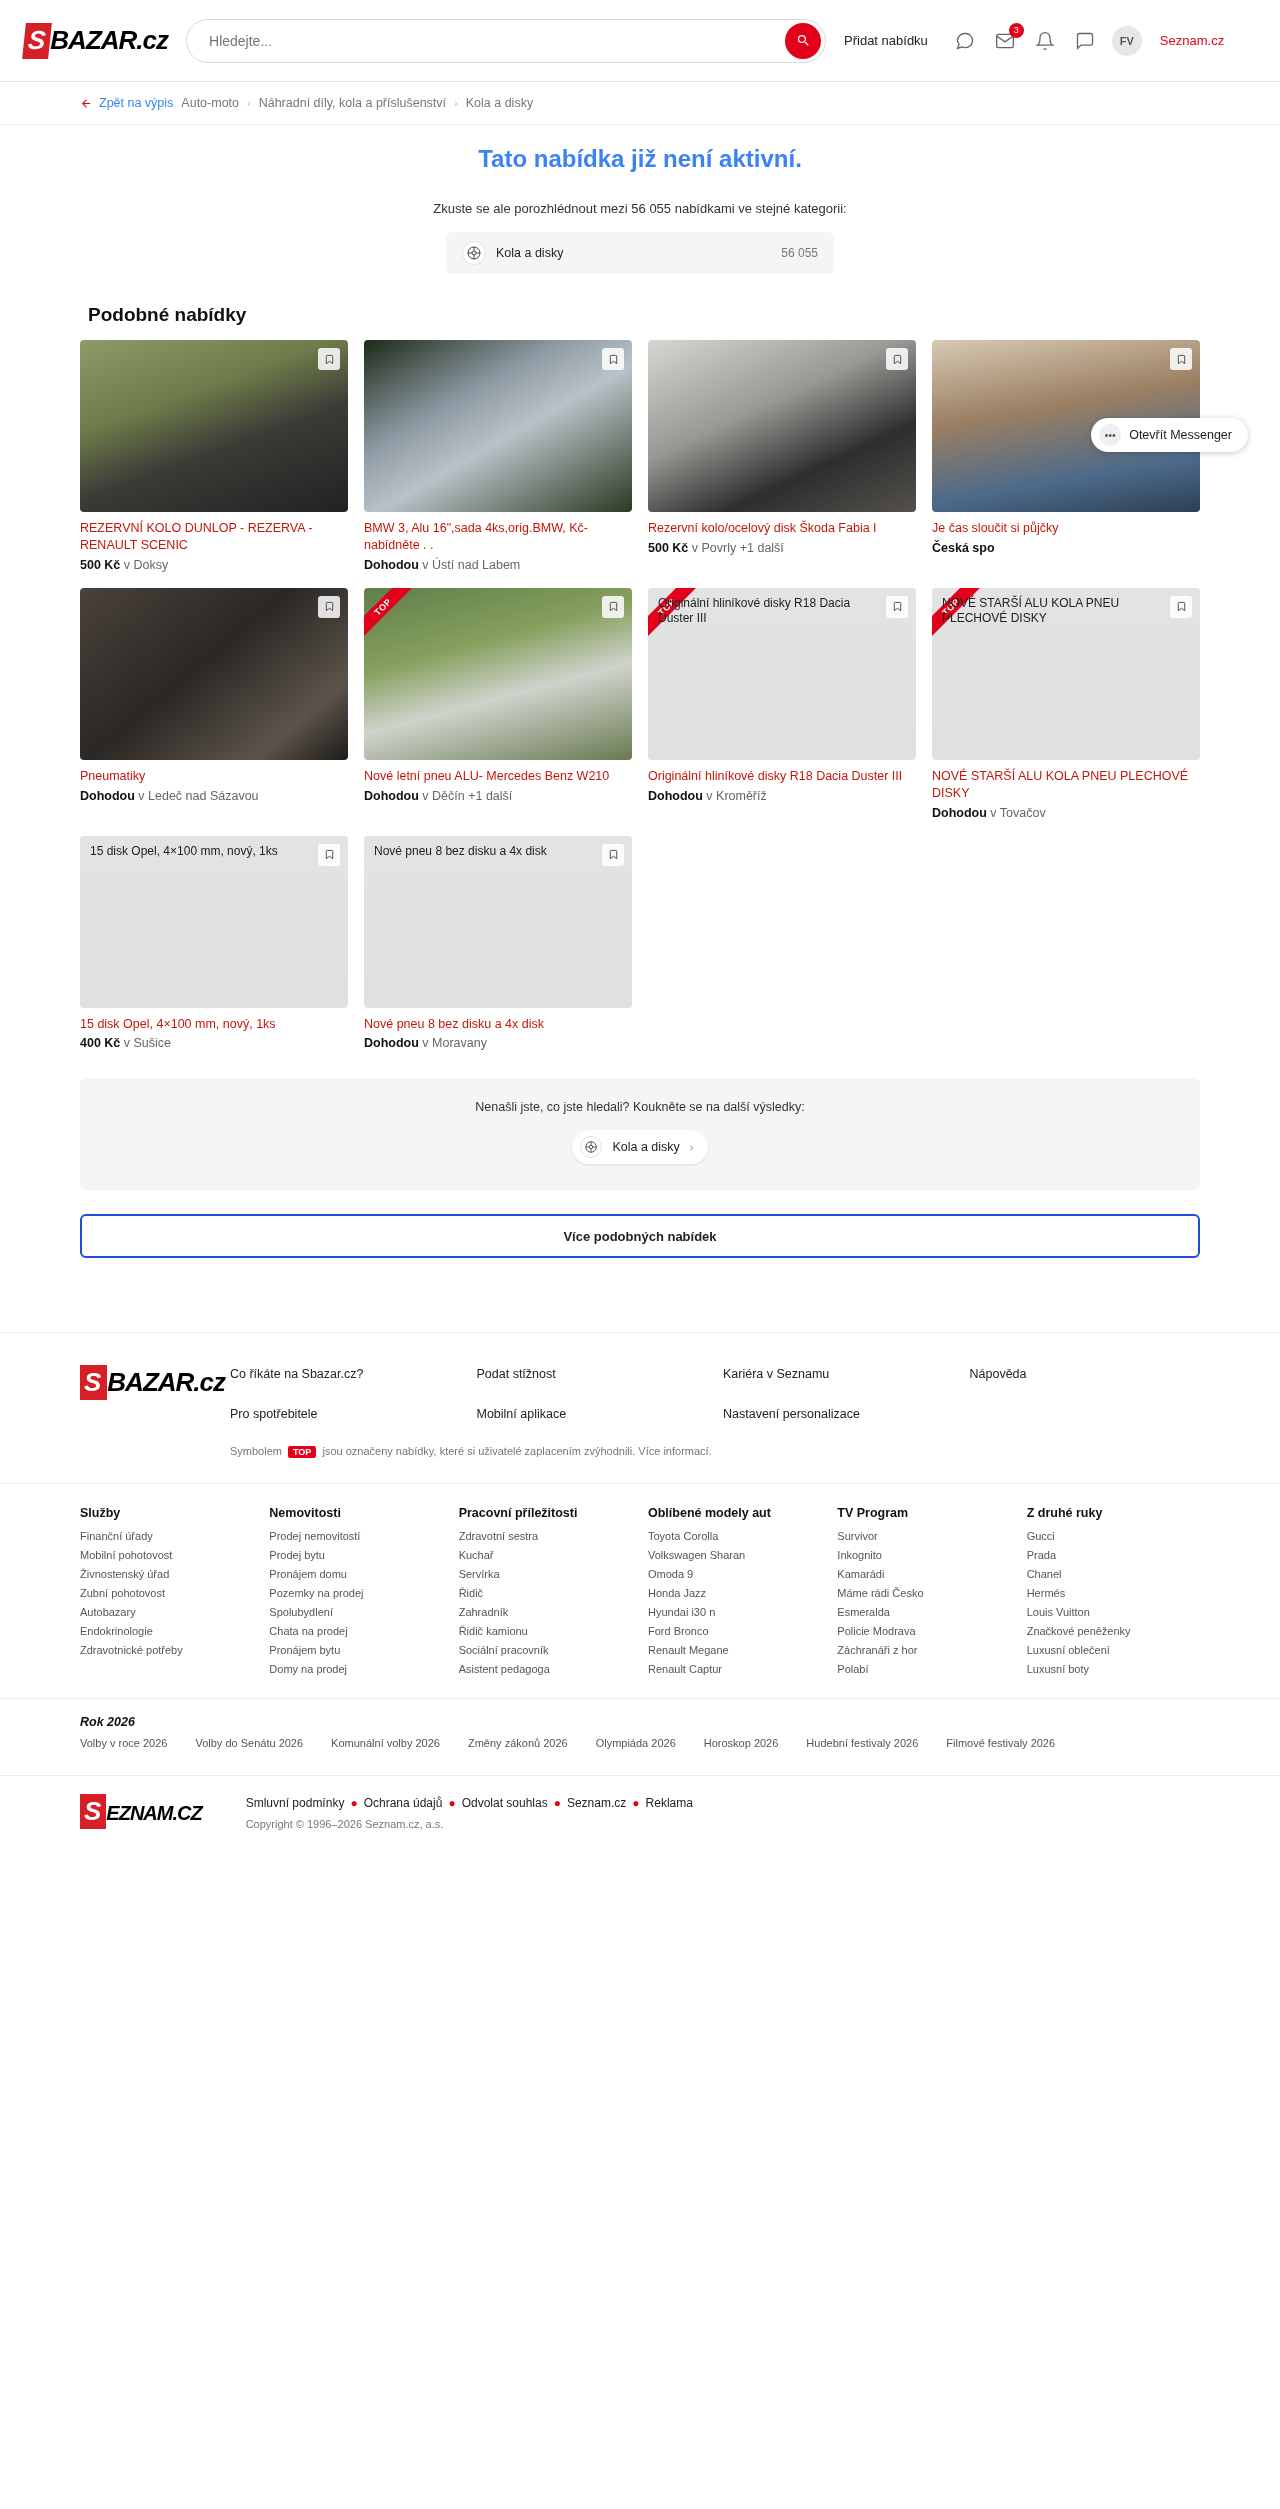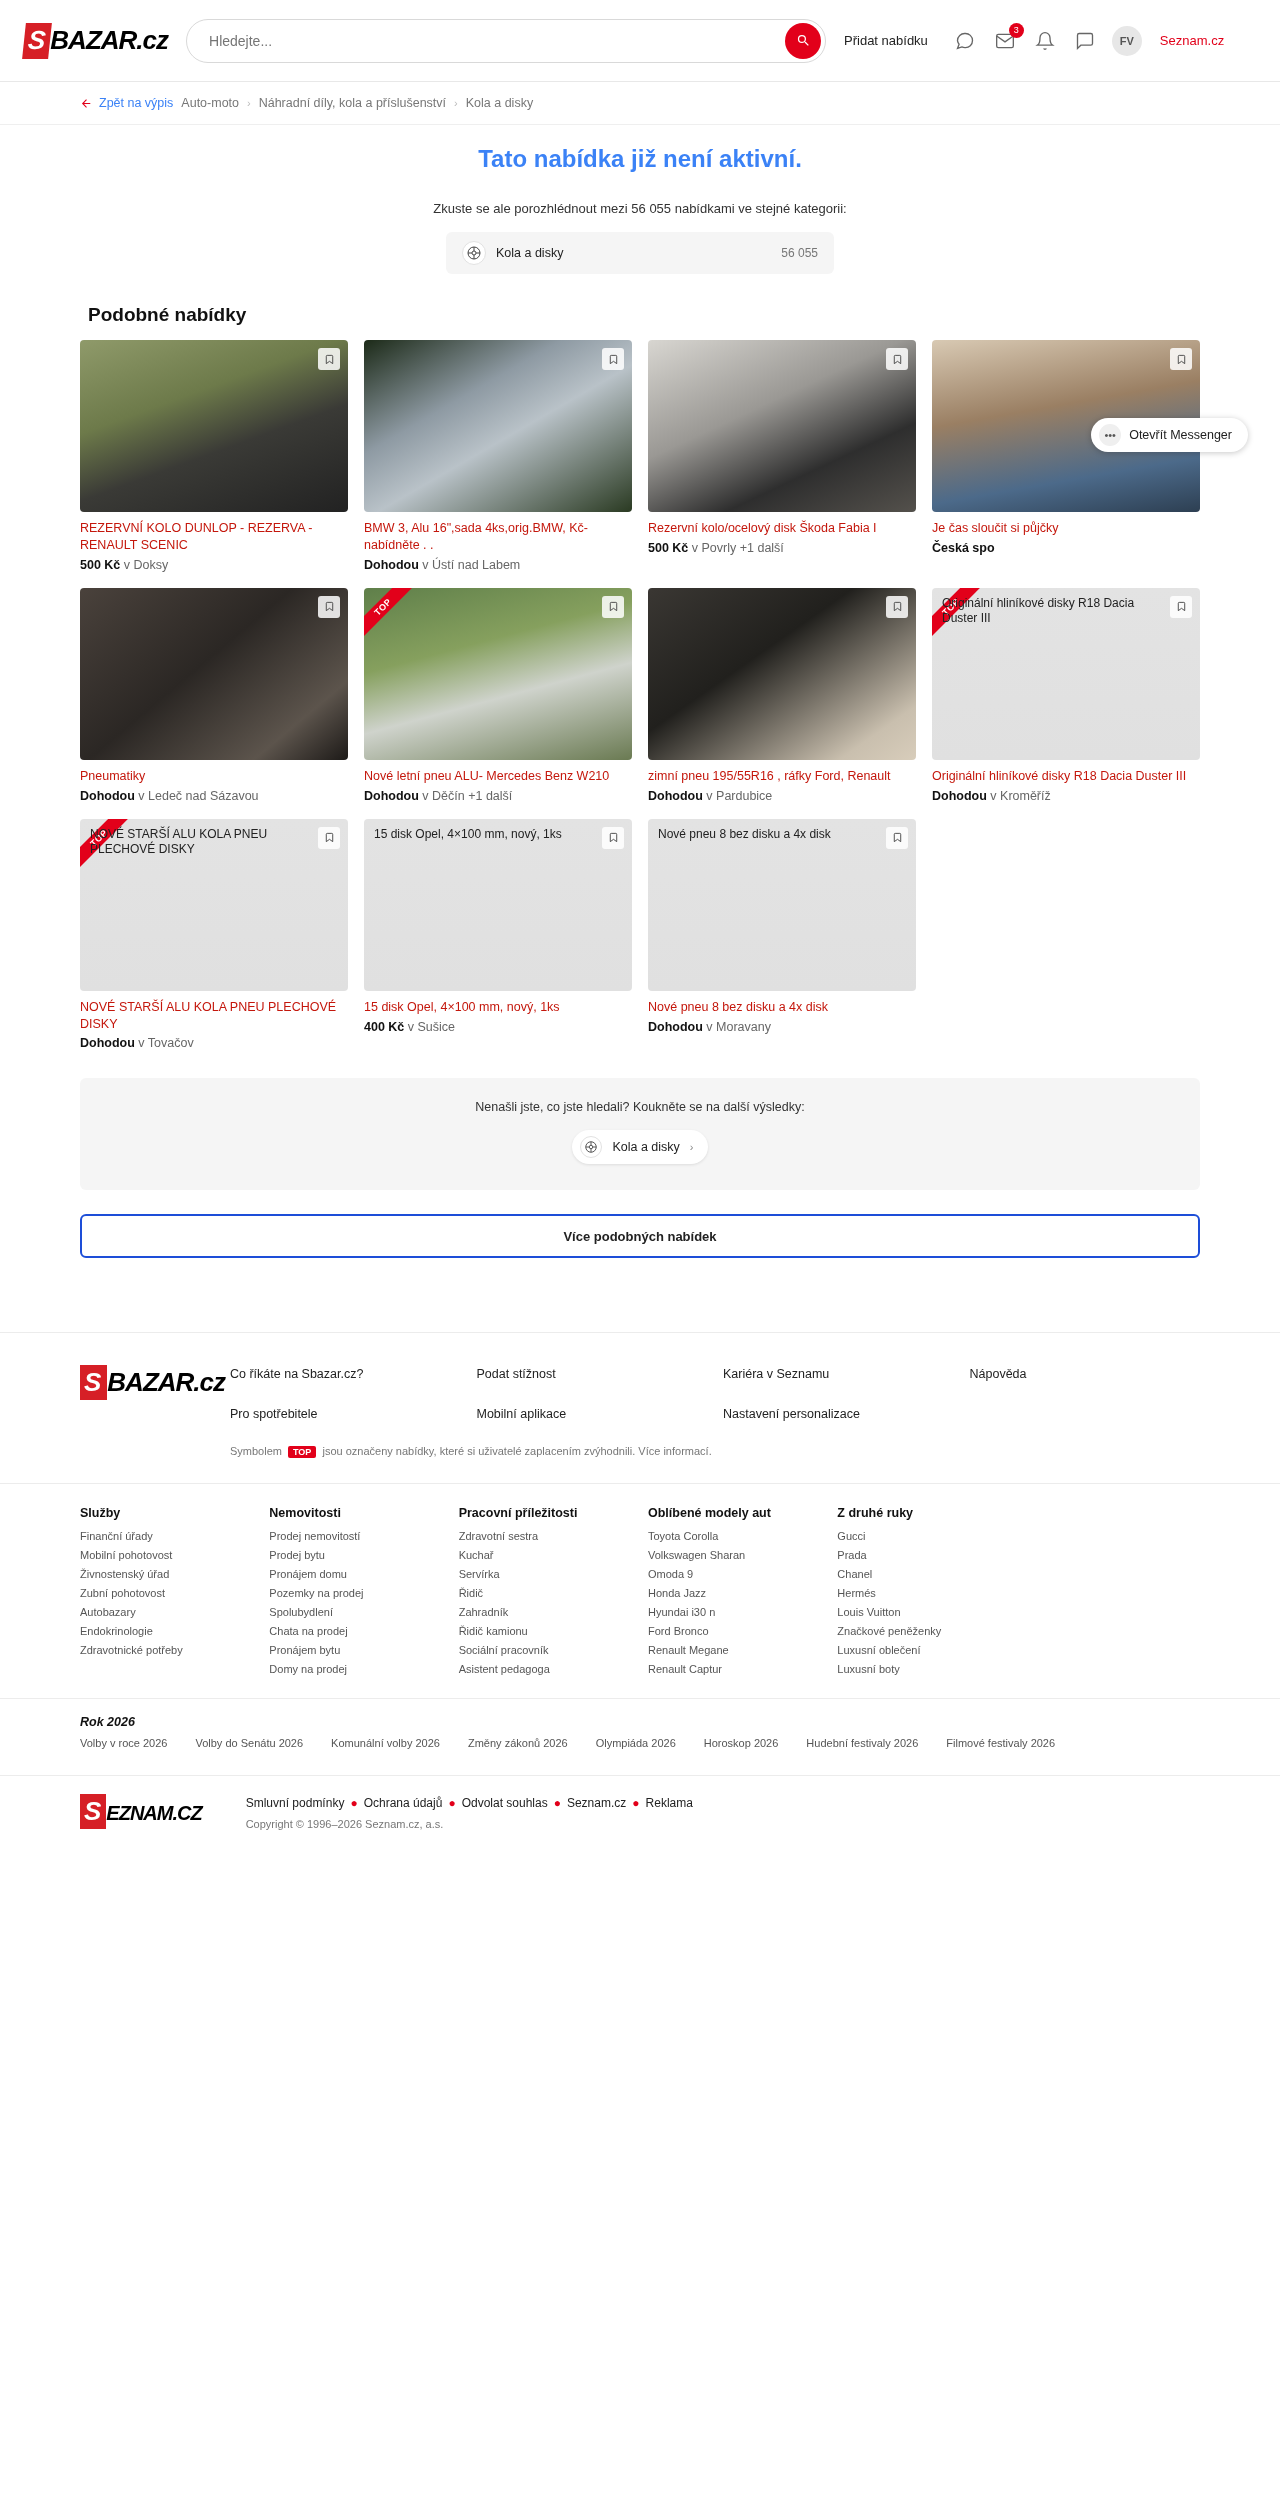--- a/index.html
+++ b/index.html
@@ -365,32 +365,20 @@
               <span>TOP</span>
             </div>
             <div class="fav-btn">
               <svg width="11" height="11" viewBox="0 0 24 24" fill="none" stroke="#444" stroke-width="2">
                 <path d="M19 21l-7-5-7 5V5a2 2 0 012-2h10a2 2 0 012 2z"></path>
               </svg>
             </div>
           </div>
           <div class="card-title">Nové letní pneu ALU- Mercedes Benz W210</div>
           <div class="card-meta"><b>Dohodou</b><span> v Děčín +1 další</span></div>
-        </div>
-        <div class="card">
-          <div class="thumb">
-            <div class="thumb-ph" style="background: linear-gradient(145deg, rgb(58, 55, 51) 0%, rgb(33, 32, 29) 40%, rgb(201, 191, 174) 85%, rgb(216, 205, 187) 100%);"></div>
-            <div class="fav-btn">
-              <svg width="11" height="11" viewBox="0 0 24 24" fill="none" stroke="#444" stroke-width="2">
-                <path d="M19 21l-7-5-7 5V5a2 2 0 012-2h10a2 2 0 012 2z"></path>
-              </svg>
-            </div>
-          </div>
-          <div class="card-title">zimní pneu 195/55R16 , ráfky Ford, Renault</div>
-          <div class="card-meta"><b>Dohodou</b><span> v Pardubice</span></div>
         </div>
         <div class="card">
           <div class="thumb">
             <div class="thumb-ph" style="background: linear-gradient(rgb(227, 227, 227) 0%, rgb(224, 224, 224) 100%);"></div>
             <div class="overlay-title">Originální hliníkové disky R18 Dacia Duster III</div>
             <div class="top-flag">
               <span>TOP</span>
             </div>
             <div class="fav-btn">
               <svg width="11" height="11" viewBox="0 0 24 24" fill="none" stroke="#444" stroke-width="2">
@@ -530,20 +518,31 @@
           <a>Toyota Corolla</a>
           <a>Volkswagen Sharan</a>
           <a>Omoda 9</a>
           <a>Honda Jazz</a>
           <a>Hyundai i30 n</a>
           <a>Ford Bronco</a>
           <a>Renault Megane</a>
           <a>Renault Captur</a>
         </div>
         <div class="fl-col">
+          <h4>TV Program</h4>
+          <a>Survivor</a>
+          <a>Inkognito</a>
+          <a>Kamarádi</a>
+          <a>Máme rádi Česko</a>
+          <a>Esmeralda</a>
+          <a>Policie Modrava</a>
+          <a>Záchranáři z hor</a>
+          <a>Polabí</a>
+        </div>
+        <div class="fl-col">
           <h4>Z druhé ruky</h4>
           <a>Gucci</a>
           <a>Prada</a>
           <a>Chanel</a>
           <a>Hermés</a>
           <a>Louis Vuitton</a>
           <a>Značkové peněženky</a>
           <a>Luxusní oblečení</a>
           <a>Luxusní boty</a>
         </div>

